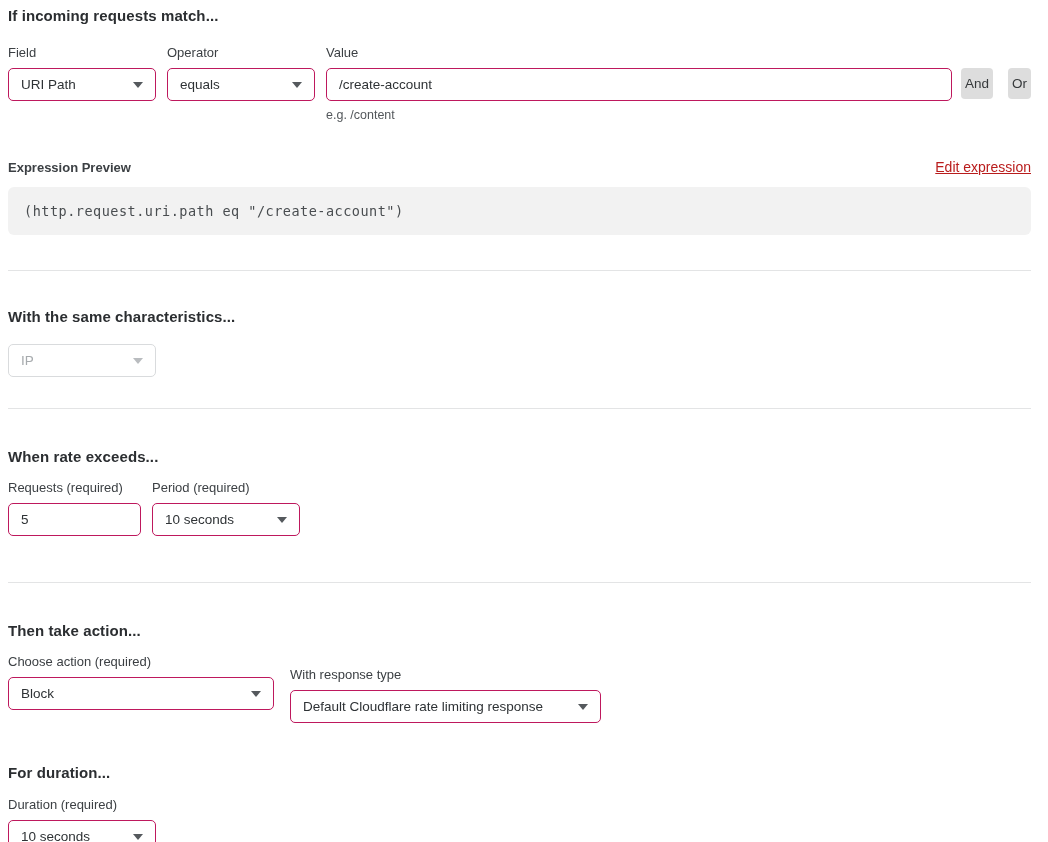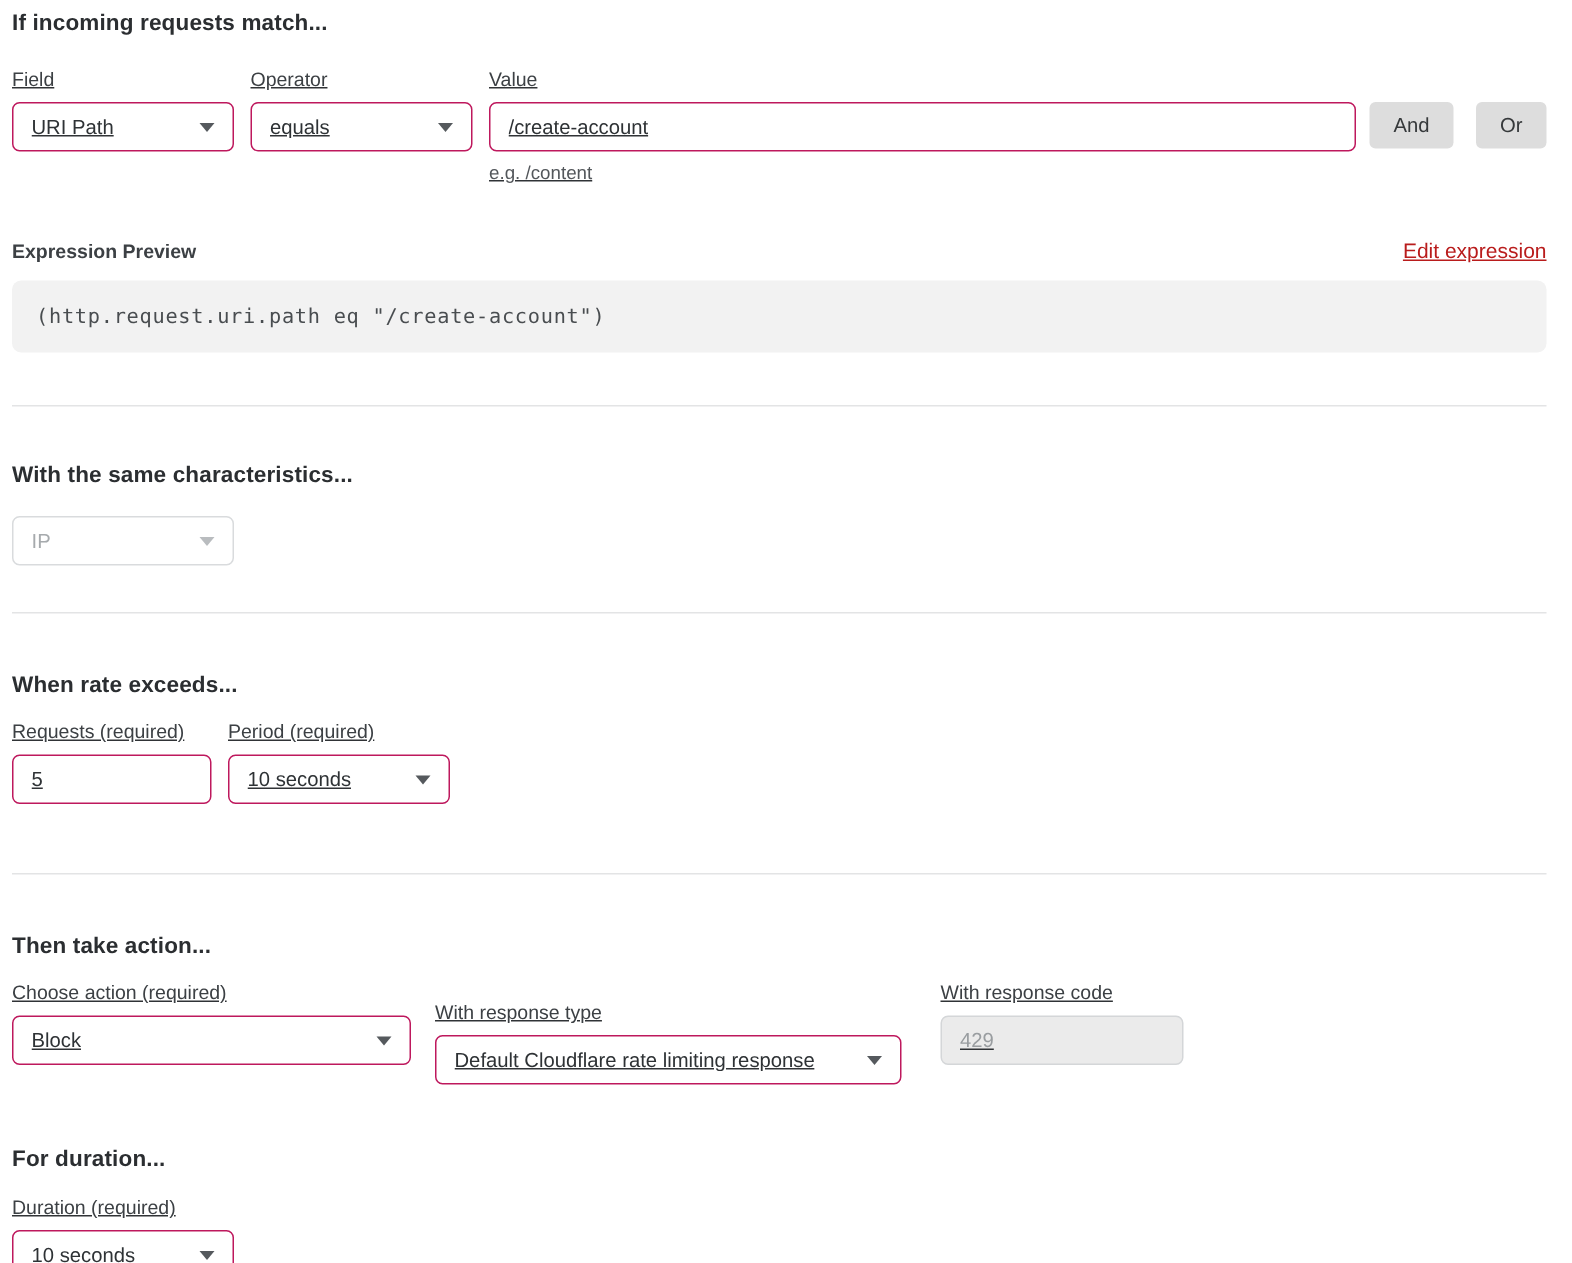--- a/index.html
+++ b/index.html
@@ -21,21 +21,21 @@
   }
 
   .field-label {
     display: block;
     font-size: 13px;
     color: #3c4044;
     margin-bottom: 8px;
     font-weight: 400;
   }
 
-  .row { display: flex; align-items: flex-start; text-decoration: underline; }
+  .row { display: flex; align-items: flex-start; }
 
   .select, .text-input {
     height: 33px;
     width: 100%;
     border: 1px solid #be185d;
     border-radius: 5px;
     background: #ffffff;
     font-size: 13.5px;
     color: #2e3235;
     padding: 0 12px;
@@ -69,21 +69,21 @@
   }
 
   .btn {
     height: 31px;
     border: none;
     border-radius: 4px;
     background: #dddddd;
     color: #36393b;
     font-size: 13.5px;
     font-family: "Liberation Sans", sans-serif;
-    padding: 0 16px;
+    padding: 0 4px;
     cursor: pointer;
   }
 
   .helper {
     font-size: 12.5px;
     color: #53575b;
     margin-top: 7px;
   }
 
   .expr-head {
@@ -233,24 +233,20 @@
           <span class="chev"></span>
         </div>
       </div>
       <div class="col-resptype">
         <label class="field-label">With response type</label>
         <div class="select">
           <span class="select-value">Default Cloudflare rate limiting response</span>
           <span class="chev"></span>
         </div>
       </div>
-      <div class="col-respcode">
-        <label class="field-label">With response code</label>
-        <input class="text-input" type="text" disabled="" value="429" style="">
-      </div>
     </div>
   </section>
 
   <section class="sec-duration">
     <h2 class="section-heading">For duration...</h2>
     <div class="row controls-row">
       <div class="col-duration">
         <label class="field-label">Duration (required)</label>
         <div class="select">
           <span class="select-value">10 seconds</span>

